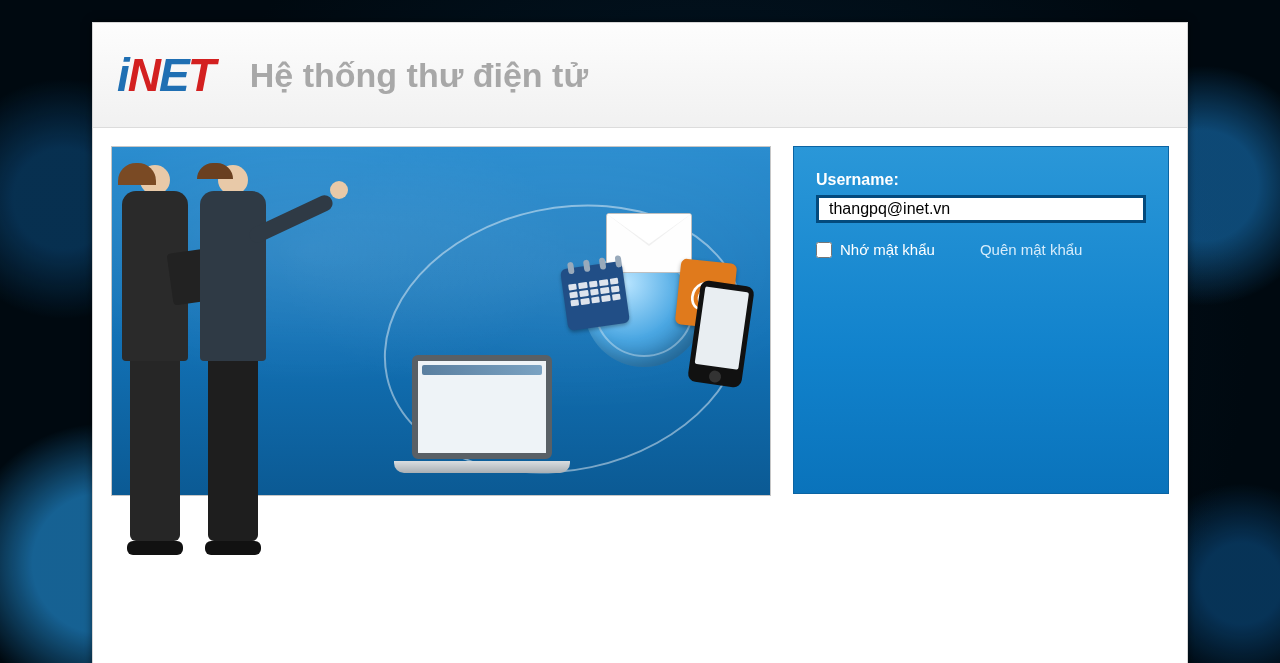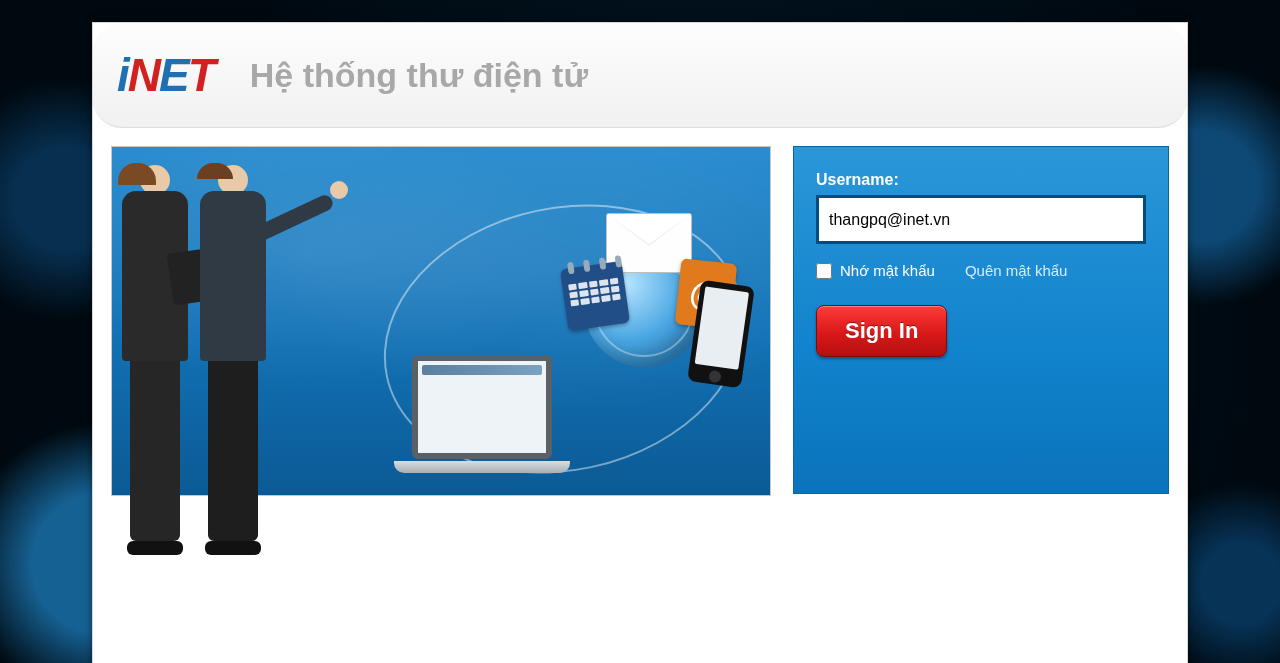--- a/index.html
+++ b/index.html
@@ -31,21 +31,20 @@
   }
 
   .header {
     height: 104px;
     background: linear-gradient(to bottom, #fdfdfd 0%, #f1f1f1 100%);
     border-bottom: 1px solid #dcdcdc;
     display: flex;
     align-items: center;
     padding: 0 24px;
     gap: 36px;
-    border-radius: 29px;
   }
 
   .logo {
     font-size: 46px;
     font-weight: 900;
     font-style: italic;
     letter-spacing: -2px;
     line-height: 1;
   }
   .logo .i { color: #1f6fb3; font-style: italic; text-transform: lowercase; }
@@ -264,35 +263,35 @@
     color: #fff;
     font-weight: 700;
     font-size: 16px;
     margin-bottom: 6px;
     display: block;
   }
 
   .text-input {
     width: 100%;
     box-sizing: border-box;
-    height: 49px;
+    height: 28px;
     padding: 6px 10px;
     font-size: 16px;
     font-family: Arial, sans-serif;
     border: 3px solid #034a7d;
     background: #fff;
     outline: none;
   }
 
   .field-group { margin-bottom: 18px; }
 
   .row-opts{
     display:flex;
     align-items:center;
-    gap:30px;
+    gap:45px;
     margin: 6px 0 26px 0;
     color:#fff;
     font-size:15px;
   }
   .row-opts label{ display:flex; align-items:center; gap:8px; cursor:pointer;}
   .row-opts input[type=checkbox]{
     width:16px; height:16px; margin:0;
     accent-color:#fff;
   }
   .forgot{
@@ -403,17 +402,16 @@
 
 
       <div class="row-opts">
         <label>
           <input type="checkbox" style="">
           <span>Nhớ mật khẩu</span>
         </label>
         <a href="#" class="forgot">Quên mật khẩu</a>
       </div>
 
-      <button class="signin-btn">Sign In</button>
     </form>
 
   </div>
 </div>
 
 </body></html>

